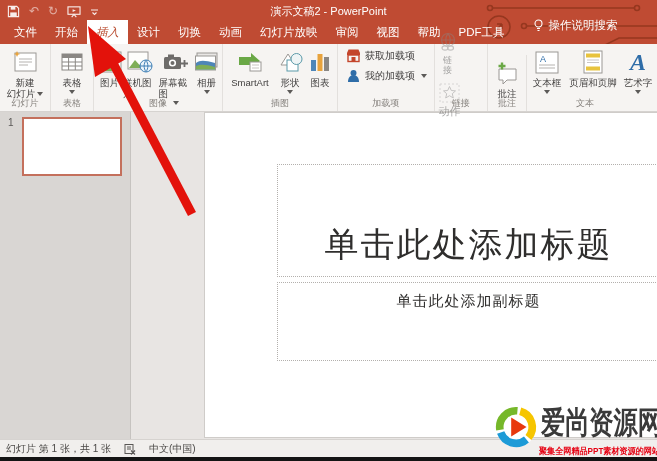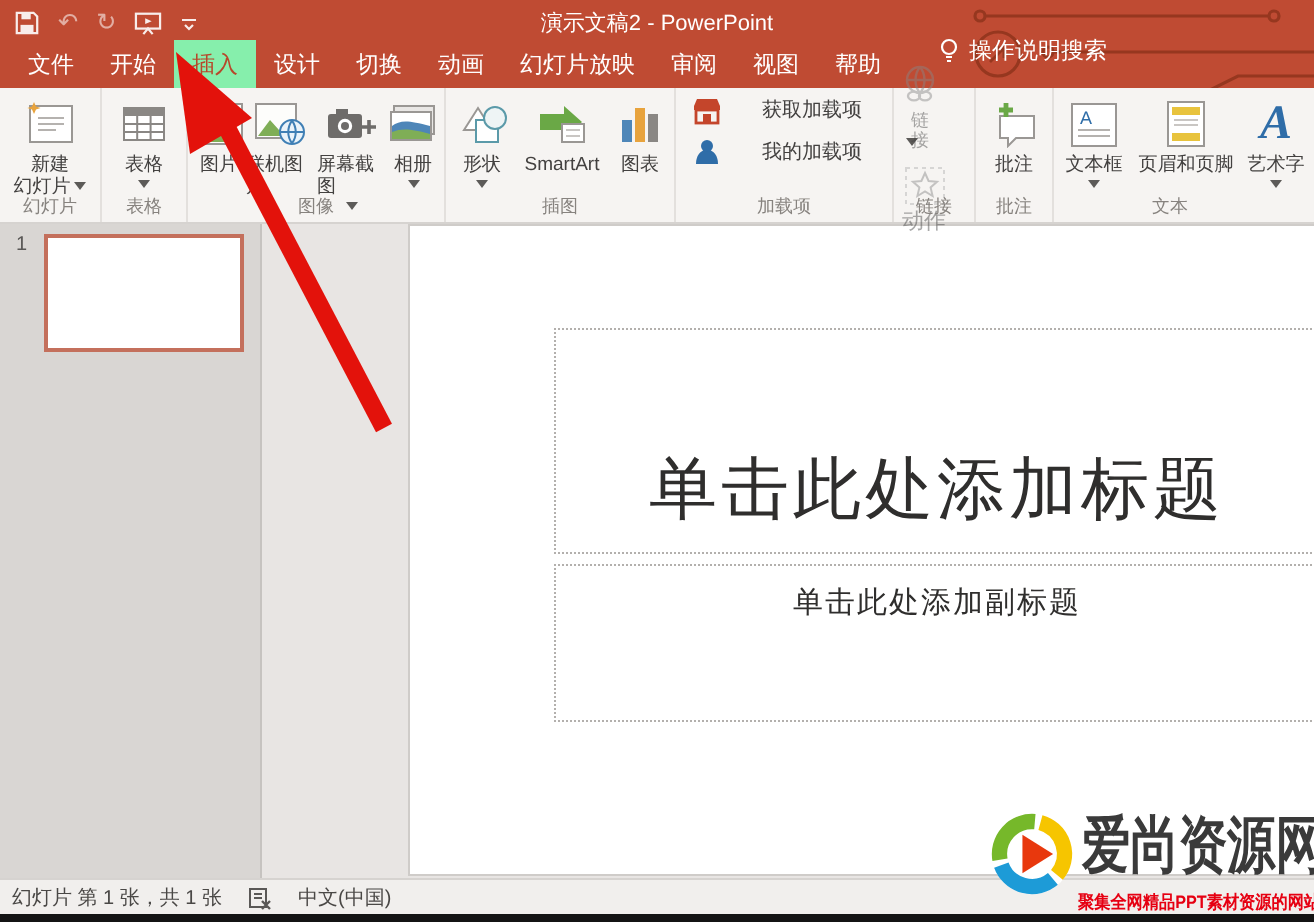--- a/index.html
+++ b/index.html
@@ -10,33 +10,33 @@
   }
   
   .titlebar{position:absolute;top:0;left:0;right:0;height:44px;background:#bf4b33;z-index:2;}
   .qat{position:absolute;top:2px;left:7px;display:flex;align-items:center;gap:9px;color:#fff;height:18px;}
   .qat .qicon{font-size:12px;line-height:16px;opacity:.9;}
   .qat .dim{opacity:.55;}
   .title-text{position:absolute;top:4px;left:0;right:0;text-align:center;color:#fff;font-size:11px;}
   .circuit{position:absolute;top:0;right:0;width:175px;height:44px;}
   .tabrow{position:absolute;bottom:0;left:5px;display:flex;align-items:center;height:23px;margin-top:39px;}
   .tab{color:#fff;font-size:11.5px;padding:5px 9px 6px;white-space:nowrap;cursor:default;}
-  .tab.active{background:#86efac;color:#b7472a;}
+  .tab.active{background:#ffffff;color:#b7472a;font-style:italic;}
   .searchtab{display:flex;align-items:center;gap:5px;color:#fff;font-size:11.5px;padding:5px 9px 20px;margin-left:10px;}
   
   .ribbon{position:absolute;top:44px;left:0;right:0;height:67px;background:#f6f4f2;
     border-bottom:1px solid #d6d3d0;display:flex;z-index:2;}
   .rgroup{position:relative;border-right:1px solid #e3e0dd;padding:4px 3px 13px;display:flex;align-items:flex-start;gap:1px;}
   .rgroup-label{position:absolute;bottom:1px;left:0;right:0;text-align:center;font-size:9px;color:#87837f;white-space:nowrap;}
   .big-btn{display:flex;flex-direction:column;align-items:center;font-size:9.5px;color:#434140;line-height:11px;cursor:default;}
   .big-btn .bicon{height:28px;display:flex;align-items:center;justify-content:center;margin-bottom:1px;}
   .caret{width:0;height:0;border-left:3px solid transparent;border-right:3px solid transparent;border-top:4px solid #5c5a58;margin-top:2px;}
   .inline-caret{display:inline-block;width:0;height:0;border-left:3px solid transparent;border-right:3px solid transparent;border-top:4px solid #5c5a58;margin-left:2px;vertical-align:middle;}
   .menu-col{display:flex;flex-direction:column;justify-content:flex-start;gap:6px;padding-top:4px;}
-  .menu-row{display:flex;gap:20px;font-size:10px;color:#434140;white-space:nowrap;}
+  .menu-row{display:flex;align-items:center;gap:4px;font-size:10px;color:#434140;white-space:nowrap;}
   .disabled{opacity:.45;filter:grayscale(1);}
   .vlabel{width:11px;word-break:break-all;text-align:center;font-size:9px;line-height:10px;}
   
   .content{position:absolute;top:112px;left:0;right:0;bottom:21px;}
   .thumb-panel{position:absolute;left:0;top:0;bottom:0;width:130px;background:#d9d6d3;border-right:1px solid #c6c3c0;}
   .slide-num{position:absolute;left:8px;top:5px;font-size:10px;color:#5a5856;}
   .thumbnail{position:absolute;left:22px;top:5px;width:96px;height:55px;background:#fff;border:2px solid #c4705c;}
   .workspace{position:absolute;left:131px;right:0;top:0;bottom:0;background:#e8e5e3;}
   .slide{position:absolute;left:74px;top:1px;right:0;bottom:3px;background:#ffffff;box-shadow:0 0 0 1px #cfccc9;}
   .ph{position:absolute;border:1px dotted #b3b0ad;}
@@ -102,20 +102,21 @@
     <span class="tab">文件</span>
     <span class="tab">开始</span>
     <span class="tab active">插入</span>
     <span class="tab">设计</span>
     <span class="tab">切换</span>
     <span class="tab">动画</span>
     <span class="tab">幻灯片放映</span>
     <span class="tab">审阅</span>
     <span class="tab">视图</span>
     <span class="tab">帮助</span>
+    <span class="tab">PDF工具</span>
     <span class="searchtab">
       <span>
         <svg width="11" height="13" viewBox="0 0 11 13" fill="none" stroke="#fff" stroke-width="1.1">
             <circle cx="5.5" cy="4.5" r="3.5"></circle>
             <path d="M4 9.5h3M4.5 11.5h2"></path>
           </svg>
       </span>
       <span>操作说明搜索</span>
     </span>
   </div>
@@ -197,40 +198,40 @@
             <path d="M2 14c5-2 10-1.5 19 1v2.5h-19z" fill="#7fae56"></path>
           </svg>
       </span>
       <span>相册</span>
       <span class="caret"></span>
     </div>
     <div class="rgroup-label">图像</div>
   </div>
 
   <div class="rgroup" style="width:111px;">
+    <div class="big-btn" style="width:48px;">
+      <span class="bicon">
+        <svg width="26" height="22" viewBox="0 0 26 22">
+            <path d="M2 6h12v-4l9 8-9 8v-4H2z" fill="#6aa846"></path>
+            <rect x="13" y="11" width="11" height="9" fill="#fff" stroke="#9a9794"></rect>
+            <path d="M15 14h7M15 17h7" stroke="#c9c6c3"></path>
+          </svg>
+      </span>
+      <span>SmartArt</span>
+    </div>
     <div class="big-btn" style="width:30px;">
       <span class="bicon">
         <svg width="25" height="23" viewBox="0 0 25 23">
             <path d="M3 14L10 3l7 11z" fill="#fff" stroke="#9a9794"></path>
             <rect x="9" y="9" width="11" height="11" fill="#fff" stroke="#5b9aa9"></rect>
             <circle cx="18.5" cy="8" r="5.5" fill="#eef4f5" stroke="#5b9aa9"></circle>
           </svg>
       </span>
       <span>形状</span>
       <span class="caret"></span>
-    </div>
-    <div class="big-btn" style="width:48px;">
-      <span class="bicon">
-        <svg width="26" height="22" viewBox="0 0 26 22">
-            <path d="M2 6h12v-4l9 8-9 8v-4H2z" fill="#6aa846"></path>
-            <rect x="13" y="11" width="11" height="9" fill="#fff" stroke="#9a9794"></rect>
-            <path d="M15 14h7M15 17h7" stroke="#c9c6c3"></path>
-          </svg>
-      </span>
-      <span>SmartArt</span>
     </div>
     <div class="big-btn" style="width:28px;">
       <span class="bicon">
         <svg width="22" height="22" viewBox="0 0 22 22">
             <rect x="2" y="9" width="5" height="11" fill="#4e86b8"></rect>
             <rect x="8.5" y="3" width="5" height="17" fill="#e8a33d"></rect>
             <rect x="15" y="6" width="5" height="14" fill="#8a8784"></rect>
           </svg>
       </span>
       <span>图表</span>
@@ -279,21 +280,21 @@
         <svg width="21" height="20" viewBox="0 0 21 20">
             <rect x="1" y="1" width="19" height="18" fill="none" stroke="#b3b0ad" stroke-dasharray="2 2"></rect>
             <path d="M10.5 3.5l1.8 4 4.2.4-3.2 2.8 1 4.3-3.8-2.3-3.8 2.3 1-4.3L4.5 7.9l4.2-.4z" fill="none" stroke="#8a8784"></path>
           </svg>
       </span>
       <span style="font-size:11px;">动作</span>
     </div>
     <div class="rgroup-label">链接</div>
   </div>
 
-  <div class="rgroup" style="width:37px;justify-content:center;">
+  <div class="rgroup" style="width:37px;justify-content:center;margin-top:11px;">
     <div class="big-btn" style="width:32px;">
       <span class="bicon">
         <svg width="23" height="24" viewBox="0 0 23 24">
             <path d="M4 8h17v11H12l-4 4v-4H4z" fill="#fff" stroke="#9a9794"></path>
             <path d="M7 1.5v7M3.5 5h7" stroke="#6aa846" stroke-width="2.4"></path>
           </svg>
       </span>
       <span>批注</span>
     </div>
     <div class="rgroup-label">批注</div>

